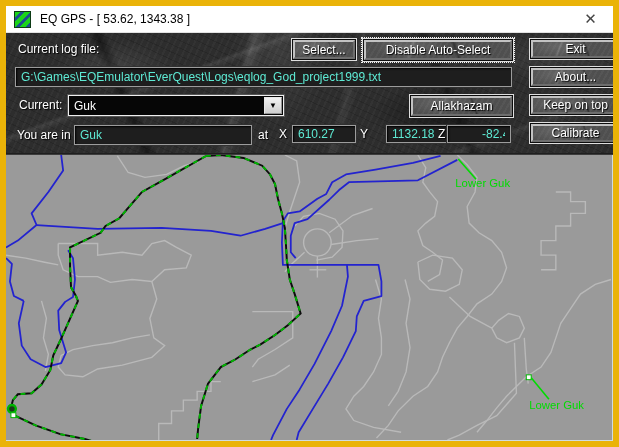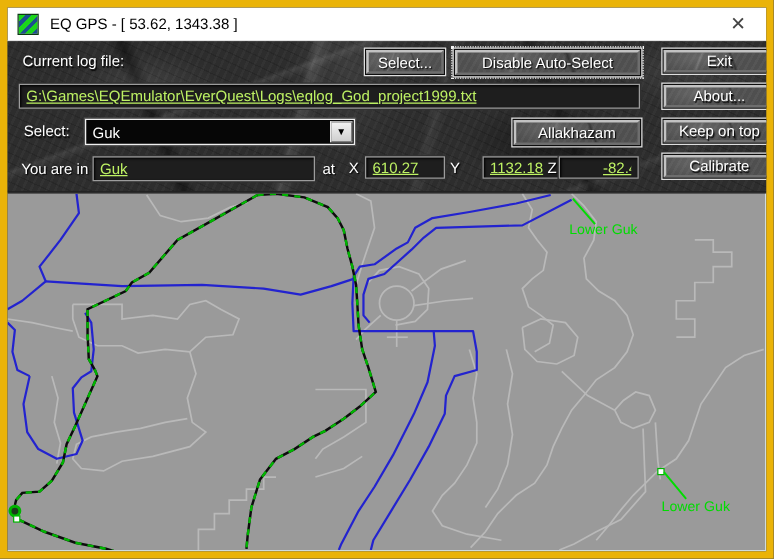--- a/index.html
+++ b/index.html
@@ -43,23 +43,23 @@
       linear-gradient(70deg, transparent 60%, rgba(0,0,0,.35) 62%, transparent 64%),
       repeating-linear-gradient(120deg, rgba(255,255,255,.04) 0 2px, transparent 2px 5px);
     border:2px outset #c2c2c2;
     box-shadow:0 0 0 1px #0d0d0d;
     outline:1px solid #dedede;outline-offset:1px;
   }
   .btn.focused{box-shadow:0 0 0 1px #0d0d0d, inset 0 0 0 2px rgba(20,20,20,.0);}
   .btn.focused::after{content:"";position:absolute;inset:-5px;border:1px dotted #f2f2f2;pointer-events:none;}
   
   .field{
-    position:absolute;background:#1e1e1e;color:#bef264;font-size:12px;
+    position:absolute;background:#1e1e1e;color:#5eead4;font-size:12px;
     border:1px solid #9c9c9c;box-shadow:inset 1px 1px 2px #000,0 0 0 1px #303030;
-    padding:2px 5px;outline:none;text-decoration:underline;
+    padding:2px 5px;outline:none;
   }
   input.field{caret-color:#fff;}
   .combo{position:absolute;background:#060606;border:1px solid #efefef;box-shadow:0 0 0 1px #555;
     display:flex;align-items:center;cursor:pointer;}
   .combo-value{flex:1;color:#fff;font-size:12px;padding:0 5px;}
   .combo-arrow{width:18px;align-self:stretch;margin:1px;background:linear-gradient(#f2f2f2,#cfcfcf);
     border:1px outset #e8e8e8;display:flex;align-items:center;justify-content:center;
     font-size:8px;color:#000;}
   
   .map{position:absolute;left:0;right:0;top:149px;bottom:0;background:#9a9a9a;
@@ -81,21 +81,21 @@
     <div class="tex grain"></div>
 
     <div class="tlabel" style="left:12px;top:9px;">Current log file:</div>
     <div class="btn" style="left:287px;top:7px;width:62px;height:19px;">Select...</div>
     <div class="btn" style="left:525px;top:7px;width:89px;height:18px;">Exit</div>
     <div class="btn focused" style="left:358px;top:7px;width:148px;height:20px;">Disable Auto-Select</div>
 
     <input class="field" style="left: 9px; top: 34px; width: 497px; height: 20px;" value="G:\Games\EQEmulator\EverQuest\Logs\eqlog_God_project1999.txt">
     <div class="btn" style="left:525px;top:35px;width:89px;height:18px;">About...</div>
 
-    <div class="tlabel" style="left:13px;top:65px;">Select:</div>
+    <div class="tlabel" style="left:13px;top:65px;">Current:</div>
     <div class="combo" style="left:62px;top:62px;width:216px;height:21px;">
       <div class="combo-value">Guk</div>
       <div class="combo-arrow">▼</div>
     </div>
     <div class="btn" style="left:525px;top:63px;width:89px;height:18px;">Keep on top</div>
     <div class="btn" style="left:405px;top:63px;width:101px;height:20px;">Allakhazam</div>
 
     <div class="tlabel" style="left:11px;top:95px;">You are in</div>
     <input class="field" style="left: 68px; top: 92px; width: 178px; height: 20px;" value="Guk">
     <div class="tlabel" style="left:252px;top:95px;text-align:center;">at</div>

